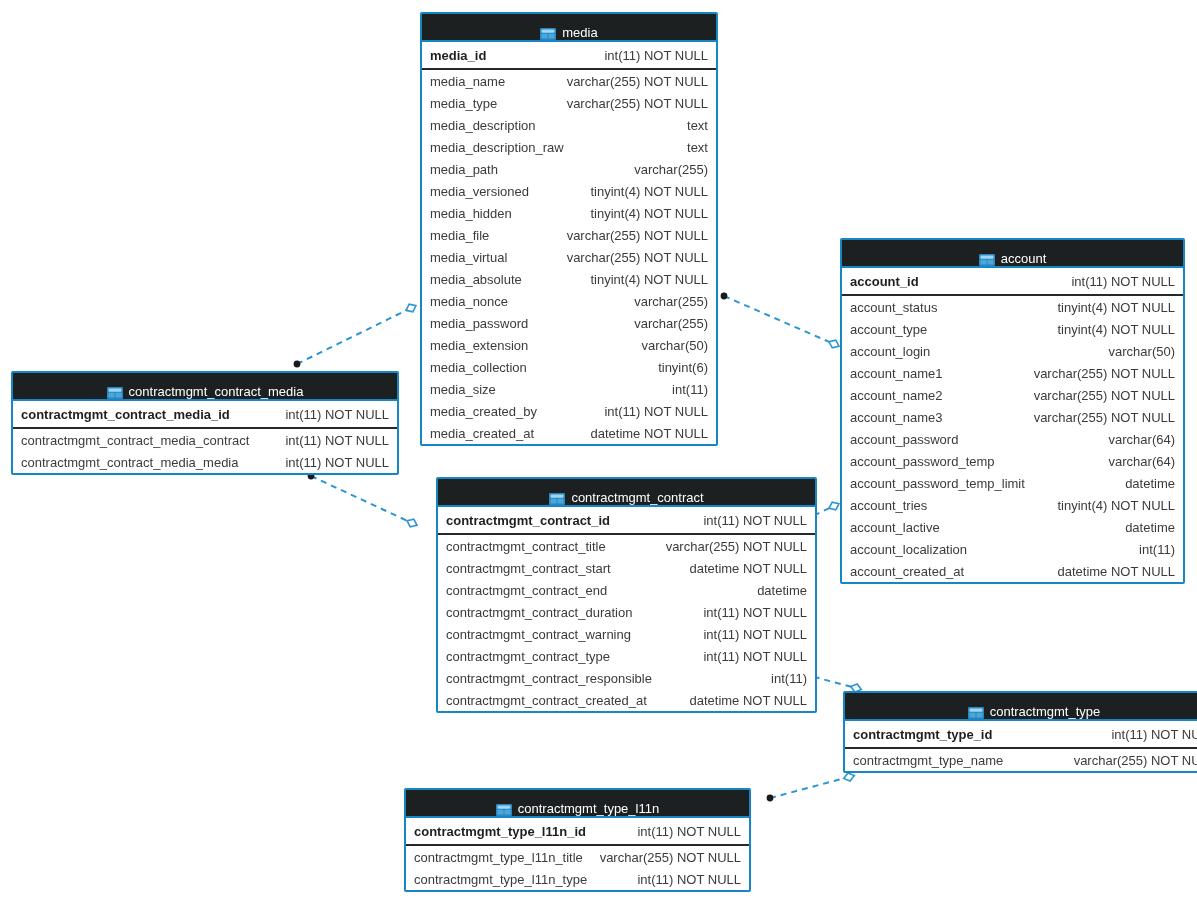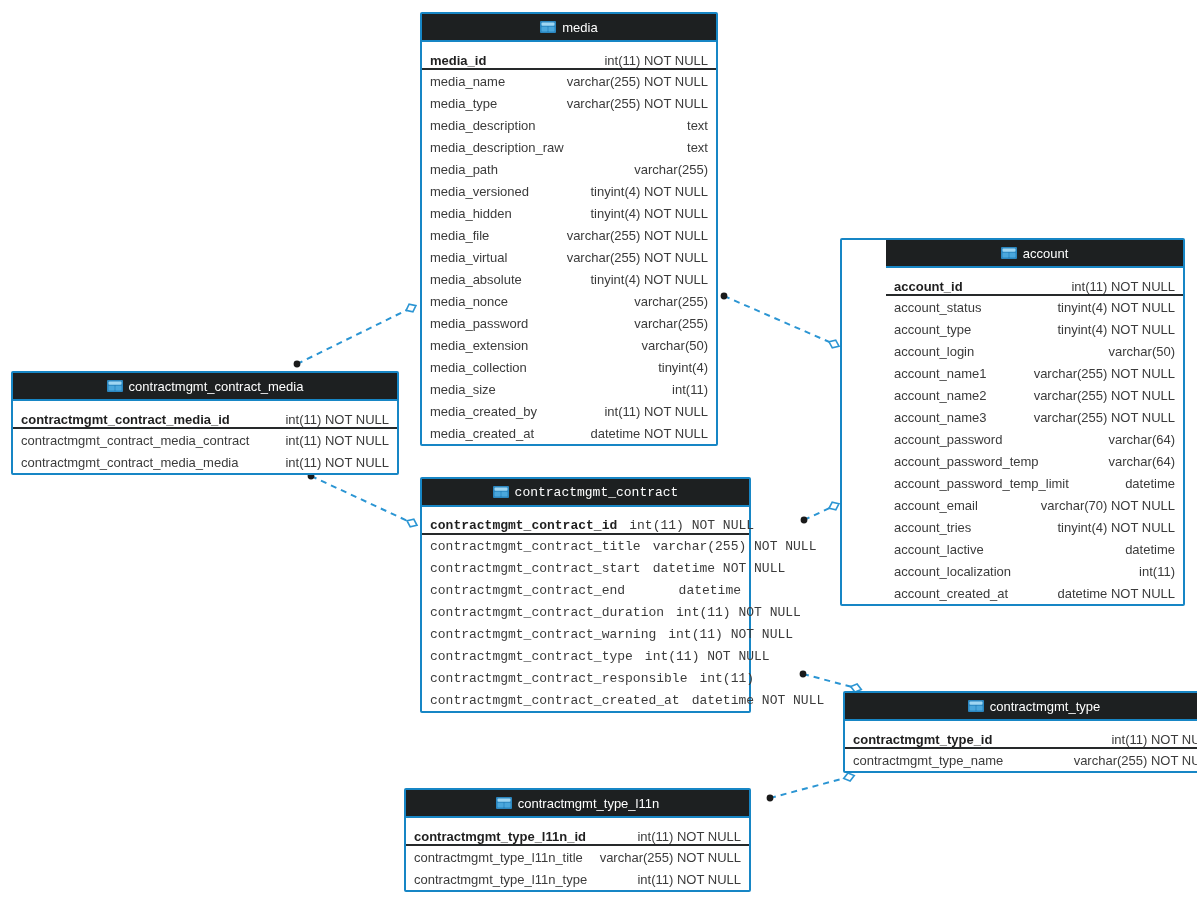--- a/index.html
+++ b/index.html
@@ -17,21 +17,21 @@
     background:#ffffff;
     border:2px solid #1786c5;
     border-radius:2px;
     box-sizing:border-box;
   }
   .thead{
     height:26px;
     background:#1d2021;
     color:#ffffff;
     display:flex;
-    align-items:center;
+    align-items:flex-end;
     justify-content:center;
     gap:6px;
     font-size:13px;
     border-bottom:2px solid #1786c5;
     cursor:default;
   }
   .thead .ticon{display:inline-flex;align-items:center;}
   .row{
     height:22px;
     display:flex;
@@ -39,21 +39,20 @@
     justify-content:space-between;
     padding:0 8px;
     font-size:13px;
     color:#3b3b3b;
     white-space:nowrap;
     background:#ffffff;
   }
   .pkrow{
     height:26px;
     border-bottom:2px solid #26292a;
-    align-items:flex-end;
   }
   .pkrow .cname{font-weight:bold;color:#1f1f1f;}
   .cname{margin-right:12px;}
   .ctype{text-align:right;}
 </style>
 </head>
 <body>
 
 <div id="canvas">
   <svg id="connectors" xmlns="http://www.w3.org/2000/svg">
@@ -151,36 +150,36 @@
       <div class="row">
         <span class="cname">media_password</span>
         <span class="ctype">varchar(255)</span>
       </div>
       <div class="row">
         <span class="cname">media_extension</span>
         <span class="ctype">varchar(50)</span>
       </div>
       <div class="row">
         <span class="cname">media_collection</span>
-        <span class="ctype">tinyint(4)</span>
+        <span class="ctype">tinyint(6)</span>
       </div>
       <div class="row">
         <span class="cname">media_size</span>
         <span class="ctype">int(11)</span>
       </div>
       <div class="row">
         <span class="cname">media_created_by</span>
         <span class="ctype">int(11) NOT NULL</span>
       </div>
       <div class="row">
         <span class="cname">media_created_at</span>
         <span class="ctype">datetime NOT NULL</span>
       </div>
     </div>
-    <div class="dbtable" style="left: 840px; top: 238px; width: 345px; padding-left: 44px;">
+    <div class="dbtable" style="left: 840px; top: 238px; width: 345px;">
       <div class="thead">
         <span class="ticon">
           <svg width="16" height="12" viewBox="0 0 16 12">
             <rect x="0" y="0" width="16" height="12" fill="#2b87c0" rx="1"></rect>
             <rect x="1.5" y="1.5" width="13" height="3.2" fill="#9fd6f2" rx="1"></rect>
             <rect x="1.5" y="5.8" width="6.1" height="4.7" fill="#4aa7dc" rx="1"></rect>
             <rect x="8.4" y="5.8" width="6.1" height="4.7" fill="#4aa7dc" rx="1"></rect>
           </svg>
         </span>
         <span>account</span>
@@ -219,24 +218,20 @@
       </div>
       <div class="row">
         <span class="cname">account_password_temp</span>
         <span class="ctype">varchar(64)</span>
       </div>
       <div class="row">
         <span class="cname">account_password_temp_limit</span>
         <span class="ctype">datetime</span>
       </div>
       <div class="row">
-        <span class="cname">account_email</span>
-        <span class="ctype">varchar(70) NOT NULL</span>
-      </div>
-      <div class="row">
         <span class="cname">account_tries</span>
         <span class="ctype">tinyint(4) NOT NULL</span>
       </div>
       <div class="row">
         <span class="cname">account_lactive</span>
         <span class="ctype">datetime</span>
       </div>
       <div class="row">
         <span class="cname">account_localization</span>
         <span class="ctype">int(11)</span>
@@ -264,21 +259,21 @@
       </div>
       <div class="row">
         <span class="cname">contractmgmt_contract_media_contract</span>
         <span class="ctype">int(11) NOT NULL</span>
       </div>
       <div class="row">
         <span class="cname">contractmgmt_contract_media_media</span>
         <span class="ctype">int(11) NOT NULL</span>
       </div>
     </div>
-    <div class="dbtable" style="left: 420px; top: 477px; width: 331px; font-family: Liberation Mono, monospace;">
+    <div class="dbtable" style="left: 436px; top: 477px; width: 381px;">
       <div class="thead">
         <span class="ticon">
           <svg width="16" height="12" viewBox="0 0 16 12">
             <rect x="0" y="0" width="16" height="12" fill="#2b87c0" rx="1"></rect>
             <rect x="1.5" y="1.5" width="13" height="3.2" fill="#9fd6f2" rx="1"></rect>
             <rect x="1.5" y="5.8" width="6.1" height="4.7" fill="#4aa7dc" rx="1"></rect>
             <rect x="8.4" y="5.8" width="6.1" height="4.7" fill="#4aa7dc" rx="1"></rect>
           </svg>
         </span>
         <span>contractmgmt_contract</span>

